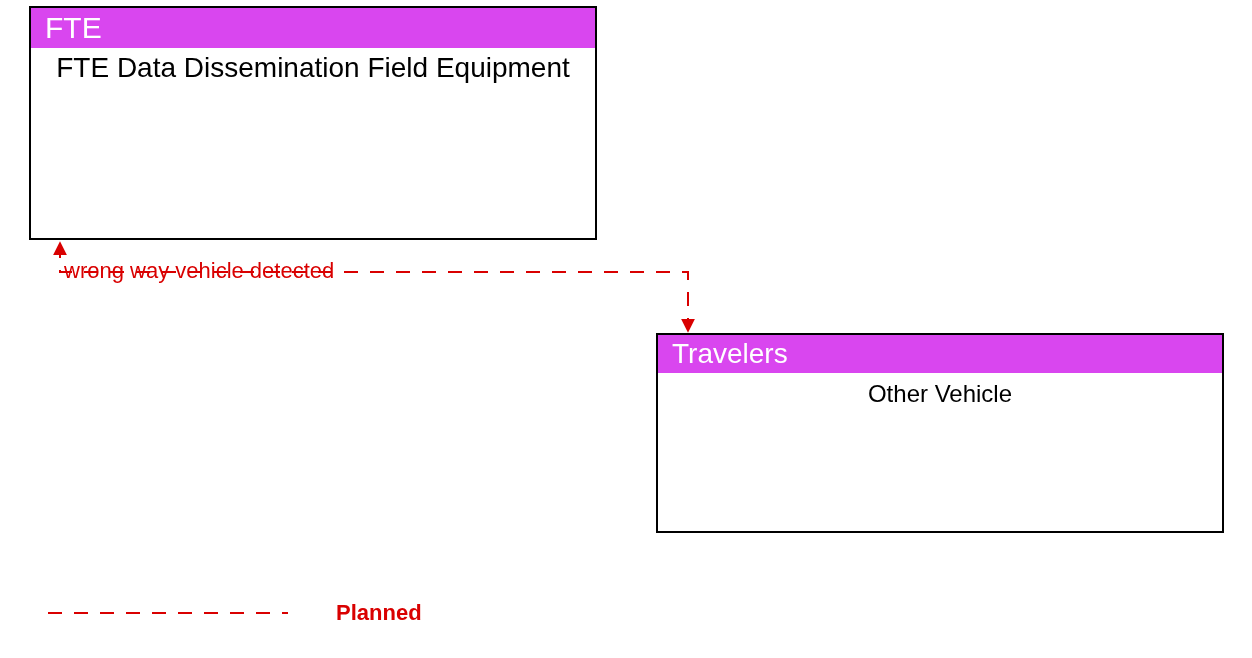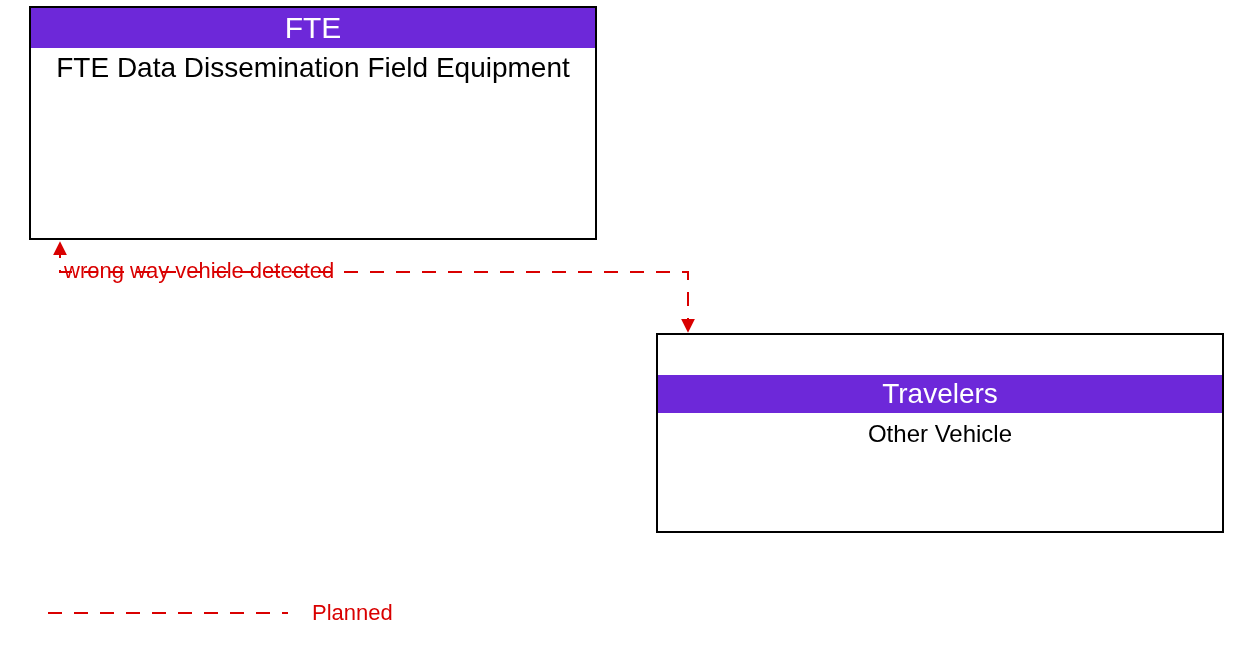--- a/index.html
+++ b/index.html
@@ -12,23 +12,23 @@
     position: relative;
     overflow: hidden;
   }
   .box {
     position: absolute;
     border: 2px solid #000;
     background: #fff;
     box-sizing: border-box;
   }
   .box-header {
-    background: #6d28d9;
+    background: #d946ef;
     color: #fff;
-    text-align: center;
+    text-align: left;
     font-weight: normal;
     padding: 2px 14px;
   }
   .box-body {
     color: #000;
     text-align: center;
     padding: 15px 6px;
   }
   .flow-label {
     position: absolute;
@@ -56,21 +56,21 @@
 <div class="box" style="left:29px; top:6px; width:568px; height:234px;">
   <div class="box-header" style="font-size:30px; line-height:36px;">
     <span>FTE</span>
   </div>
   <div class="box-body" style="font-size:28px; line-height:32px; padding-top:4px;">
     <span>FTE Data Dissemination Field Equipment</span>
   </div>
 </div>
 
 <div class="box" style="left:656px; top:333px; width:568px; height:200px;">
-  <div class="box-header" style="font-size:28px; line-height:34px;margin-top:40px;">
+  <div class="box-header" style="font-size:28px; line-height:34px;">
     <span>Travelers</span>
   </div>
   <div class="box-body" style="font-size:24px; line-height:34px; padding-top:4px;">
     <span>Other Vehicle</span>
   </div>
 </div>
 
 <svg class="overlay" viewBox="0 0 1252 658">
   <defs>
     <marker id="arrow-red" viewBox="0 0 10 10" refX="8" refY="5" markerWidth="7" markerHeight="7" orient="auto-start-reverse">
@@ -80,15 +80,15 @@
 
   <path d="M 60 244 L 60 272 L 688 272 L 688 330" fill="none" stroke="#d90000" stroke-width="2" stroke-dasharray="14 12" marker-start="url(#arrow-red)" marker-end="url(#arrow-red)"></path>
 
   <line x1="48" y1="613" x2="288" y2="613" stroke="#d90000" stroke-width="2" stroke-dasharray="14 12"></line>
 </svg>
 
 <div class="flow-label" style="left:64px; top:258px;">
   <span>wrong way vehicle detected</span>
 </div>
 
-<div class="legend-label" style="left:312px; top:600px;">
+<div class="legend-label" style="left:336px; top:600px;font-weight:bold;">
   <span>Planned</span>
 </div>
 
 </body></html>

